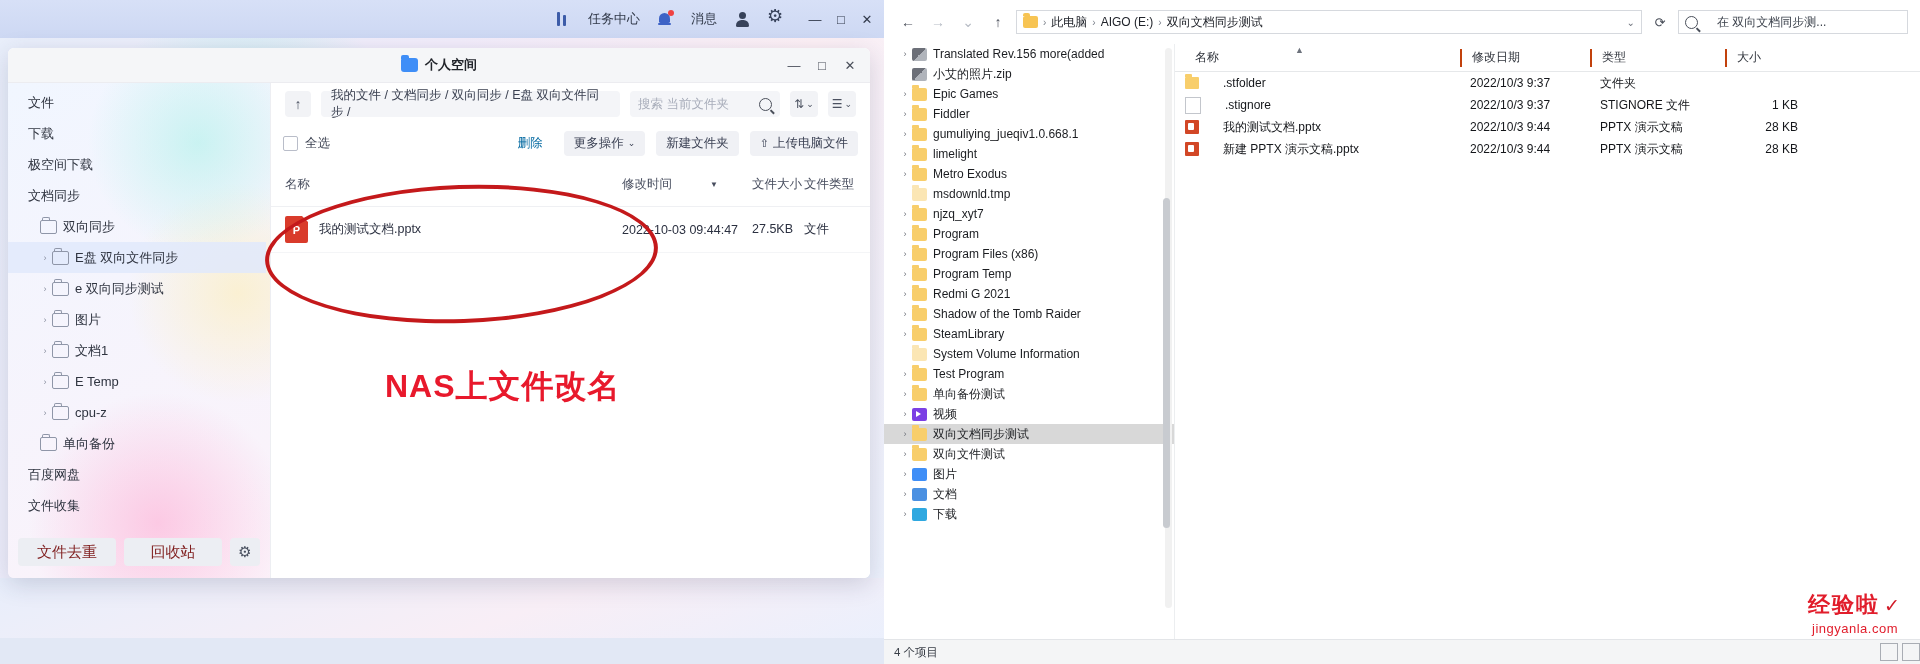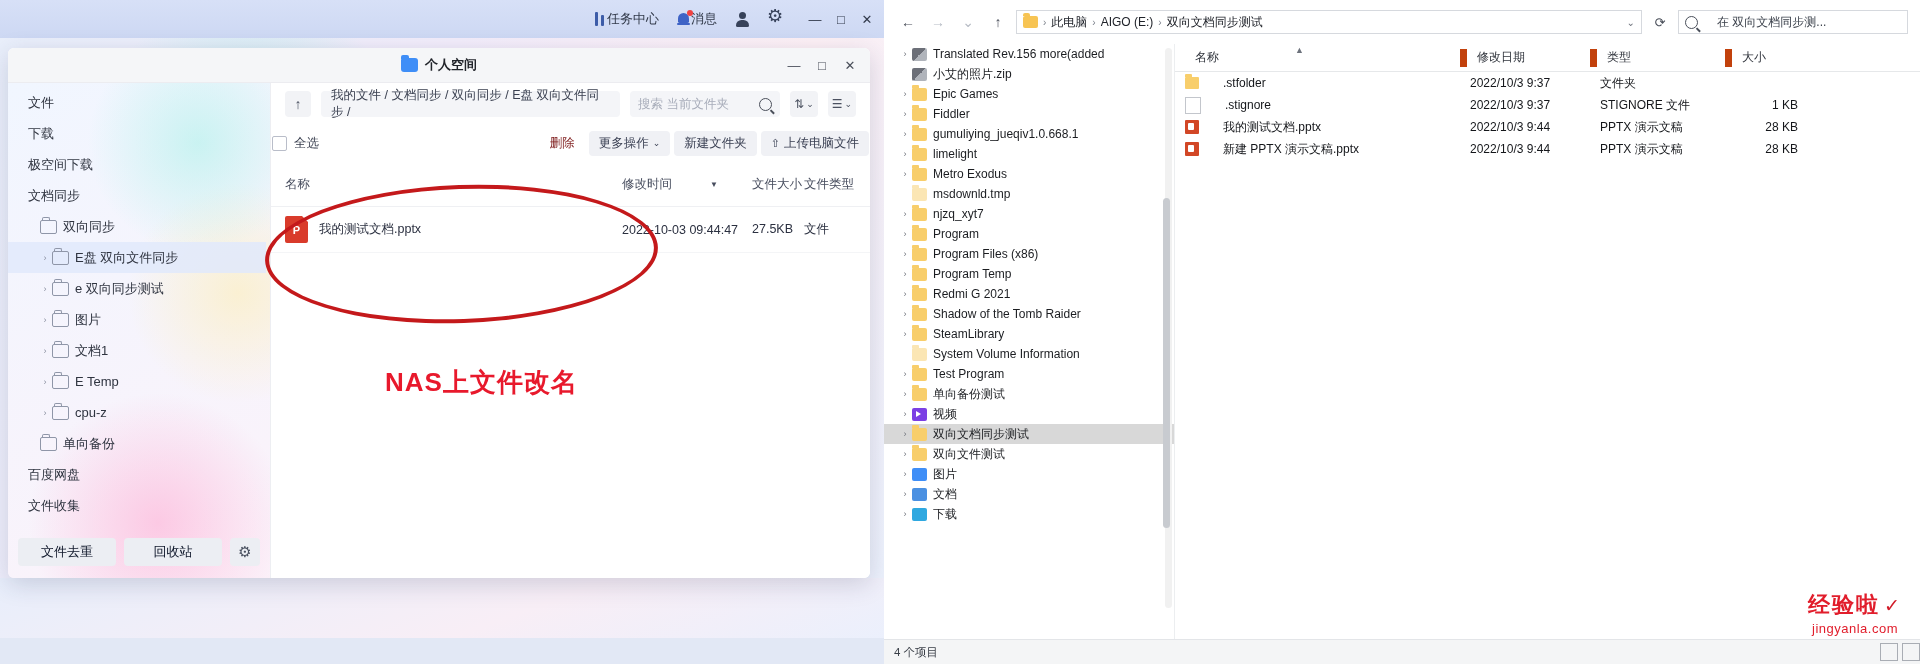--- a/index.html
+++ b/index.html
@@ -14,21 +14,21 @@
   #nas-wallpaper{position:absolute;inset:0;
     background:
       radial-gradient(circle at 250px 140px, rgba(150,235,225,.55) 0, rgba(150,235,225,0) 150px),
       radial-gradient(circle at 300px 300px, rgba(255,230,150,.45) 0, rgba(255,230,150,0) 130px),
       radial-gradient(circle at 215px 520px, rgba(255,150,200,.55) 0, rgba(255,150,200,0) 160px),
       radial-gradient(circle at 620px 560px, rgba(150,170,255,.45) 0, rgba(150,170,255,0) 200px),
       linear-gradient(115deg,#e9effb 0%,#f3edfb 40%,#fdf0f5 70%,#eaf1fd 100%);}
   
   #nas-topbar{position:absolute;left:0;top:0;width:884px;height:38px;
     background:linear-gradient(180deg,#d7e0f7 0%,#cdd8f3 100%);display:flex;align-items:center;justify-content:flex-end;}
-  .topbar-item{display:flex;align-items:center;gap:0;margin-right:18px;font-size:13px;color:#313949;text-align:right;}
+  .topbar-item{display:flex;align-items:center;gap:19px;margin-right:18px;font-size:13px;color:#313949;text-align:right;}
   .topbar-item span.lbl{font-size:13px;}
   .ico-tasks{display:inline-block;width:14px;height:14px;position:relative;}
   .ico-tasks::before,.ico-tasks::after{content:"";position:absolute;background:#3d5ca8;width:3px;border-radius:1px;}
   .ico-tasks::before{left:2px;top:0;height:14px;}
   .ico-tasks::after{left:8px;top:3px;height:11px;}
   .ico-bell{display:inline-block;width:14px;height:15px;position:relative;}
   .ico-bell::before{content:"";position:absolute;left:1px;top:1px;width:11px;height:10px;border-radius:6px 6px 2px 2px;background:#3e63c6;}
   .ico-bell::after{content:"";position:absolute;left:0px;top:11px;width:13px;height:2px;border-radius:1px;background:#3e63c6;}
   .bell-dot{position:absolute;right:-2px;top:-2px;width:6px;height:6px;border-radius:50%;background:#f04242;}
   .ico-person{width:15px;height:15px;position:relative;display:inline-block;}
@@ -57,35 +57,35 @@
      radial-gradient(circle at 230px 210px, rgba(255,235,160,.45) 0, rgba(255,235,160,0) 110px),
      radial-gradient(circle at 150px 440px, rgba(255,160,205,.5) 0, rgba(255,160,205,0) 130px);}
   #nas-tree{position:absolute;left:0;top:0;width:258px;height:442px;overflow:hidden;padding-top:4px;}
   .tnode{height:31px;display:flex;align-items:center;font-size:13px;color:#2f3440;white-space:nowrap;}
   .tnode.sel{background:rgba(225,233,252,.85);}
   .tarrow{width:14px;text-align:center;font-size:9px;color:#8a90a0;flex:0 0 14px;}
   .tfold{width:15px;height:12px;border:1.3px solid #8f96a8;border-radius:2px;margin-right:6px;flex:0 0 15px;position:relative;}
   .tfold::before{content:"";position:absolute;left:1px;top:-4px;width:6px;height:3px;border:1.3px solid #8f96a8;border-bottom:none;border-radius:2px 2px 0 0;}
   .tlabel{overflow:hidden;text-overflow:clip;}
   #nas-side-foot{position:absolute;left:0;bottom:0;width:262px;height:54px;display:flex;align-items:center;gap:8px;padding:0 10px;box-sizing:border-box;}
-  .sidebtn{flex:1;height:28px;background:#eceef3;border-radius:4px;display:flex;align-items:center;justify-content:center;font-size:13px;color:#0f172a;}
+  .sidebtn{flex:1;height:28px;background:#eceef3;border-radius:4px;display:flex;align-items:center;justify-content:center;font-size:15px;color:#7f1d1d;}
   .sidegear{width:30px;height:28px;background:#eceef3;border-radius:4px;display:flex;align-items:center;justify-content:center;font-size:15px;color:#4a5160;}
   
   #nas-main{flex:1;background:#fff;border-left:1px solid #edeef2;position:relative;}
   #nas-crumbrow{height:42px;display:flex;align-items:center;padding:0 14px;gap:10px;}
   .upbtn{width:26px;height:26px;border-radius:4px;display:flex;align-items:center;justify-content:center;font-size:14px;color:#4b5160;background:#f2f3f6;}
   #crumbbox{flex:1;max-width:350px;height:26px;background:#f4f5f8;border-radius:4px;display:flex;align-items:center;padding:0 10px;font-size:12.5px;color:#3a4050;box-sizing:border-box;}
   #searchbox{width:150px;height:26px;background:#f4f5f8;border-radius:4px;display:flex;align-items:center;padding:0 8px;font-size:12.5px;color:#a8adba;box-sizing:border-box;justify-content:space-between;}
   .tool-ic{width:28px;height:26px;background:#f2f3f6;border-radius:4px;display:flex;align-items:center;justify-content:center;font-size:12px;color:#4b5160;gap:2px;}
-  #nas-actionrow{height:36px;display:flex;align-items:center;padding:0 1px;gap:4px;}
+  #nas-actionrow{height:36px;display:flex;align-items:center;padding:0 12px;gap:11px;}
   #selall{display:flex;align-items:center;gap:7px;font-size:12.5px;color:#363c4c;}
   .chkbox{width:13px;height:13px;border:1.3px solid #b9bdc9;border-radius:2px;}
   .spacer{flex:1;}
   .abtn{height:25px;padding:0 10px;border-radius:4px;background:#f0f1f5;font-size:12.5px;color:#3b4154;display:flex;align-items:center;gap:4px;}
-  .abtn.dim{color:#7f1d1d;background:transparent;text-align:center;}
+  .abtn.dim{color:#0369a1;background:transparent;text-align:center;}
   #nas-table{margin-top:2px;}
   #nas-thead{display:flex;height:44px;border-bottom:1px solid #eff0f3;font-size:12.5px;color:#474d5e;padding:0 14px;box-sizing:border-box;}
   #nas-thead>div{display:flex;align-items:center;}
   .col-name{flex:1;}
   .col-time{width:130px;gap:35px;}
   .col-size{width:52px;line-height:15px;}
   .col-type{width:52px;line-height:15px;}
   .nas-row{display:flex;height:46px;align-items:center;font-size:12.5px;color:#2b3040;padding:0 14px;box-sizing:border-box;border-bottom:1px solid #f4f5f7;}
   .pptico{width:23px;height:27px;background:#d93b2b;border-radius:2px;margin-right:11px;position:relative;flex:0 0 23px;
     display:flex;align-items:center;justify-content:center;color:#fff;font-size:11px;font-weight:bold;}
@@ -117,40 +117,40 @@
   .eic.zip{background:linear-gradient(135deg,#6c6f78 0 50%,#b0b4bb 50% 100%);border-radius:2px;}
   .eic.video{background:#7b3fe4;border-radius:2px;position:relative;}
   .eic.video::after{content:"";position:absolute;left:4px;top:3px;border-style:solid;border-width:3.5px 0 3.5px 5px;border-color:transparent transparent transparent #fff;}
   .eic.pic{background:#3f8ef7;border-radius:2px;}
   .eic.doc{background:#4a90e2;border-radius:2px;}
   .eic.dl{background:#2fa8e0;border-radius:2px;}
   #exp-scroll{position:absolute;right:2px;top:4px;width:7px;height:560px;background:#f1f1f1;border-radius:4px;}
   #exp-scroll-thumb{position:absolute;right:2px;top:150px;width:7px;height:330px;background:#c8cbd0;border-radius:4px;}
   #exp-list{flex:1;position:relative;}
   #exp-thead{display:flex;height:28px;align-items:center;font-size:12px;color:#30343c;border-bottom:1px solid #e6e8ea;padding-left:10px;box-sizing:border-box;position:relative;}
-  #exp-thead>div{border-left:7px solid #c2410c;padding-left:10px;box-sizing:border-box;height:18px;display:flex;align-items:center;}
+  #exp-thead>div{border-left:2px solid #c2410c;padding-left:10px;box-sizing:border-box;height:18px;display:flex;align-items:center;}
   #exp-thead>div:first-child{border-left:none;}
   .ec-name{width:275px;}
   .ec-date{width:130px;}
   .ec-type{width:135px;}
   .ec-size{width:85px;}
   .sortcaret{position:absolute;left:120px;top:1px;font-size:9px;color:#6d727c;}
   .erow{display:flex;height:22px;align-items:center;font-size:12px;color:#14161a;padding-left:10px;box-sizing:border-box;}
   .erow>div{padding-left:10px;box-sizing:border-box;display:flex;align-items:center;}
   .erow .ec-name{padding-left:0;gap:24px;}
   .rowic{width:14px;height:14px;flex:0 0 14px;position:relative;}
   .rowic.folder{background:#f8ce6b;border-radius:1px;height:12px;}
   .rowic.folder::before{content:"";position:absolute;left:0;top:-3px;width:7px;height:3px;background:#f8ce6b;border-radius:1px 1px 0 0;}
   .rowic.file{background:#fff;border:1px solid #c3c6cc;height:15px;width:12px;}
   .rowic.ppt{background:#d24726;border-radius:1px;height:14px;width:13px;}
   .rowic.ppt::after{content:"";position:absolute;left:3px;top:3px;width:6px;height:7px;background:#fff;border-radius:1px;}
   
   .ellipse{position:absolute;border-radius:50%;pointer-events:none;}
   #ell-red{left:265px;top:185px;width:385px;height:130px;border:4.5px solid #c4191b;transform:rotate(-2deg);}
-  #ann-red{position:absolute;left:385px;top:365px;font-size:26px;font-weight:bold;color:#e8192c;letter-spacing:1px;}
+  #ann-red{position:absolute;left:385px;top:365px;font-size:32px;font-weight:bold;color:#e8192c;letter-spacing:1px;}
   
   #wm{position:absolute;right:18px;bottom:28px;text-align:center;}
   #wm-cn{font-size:22px;font-weight:bold;color:#e11d2b;letter-spacing:2px;display:flex;align-items:center;gap:4px;}
   #wm-check{color:#d11b28;font-size:19px;}
   #wm-en{font-size:13px;color:#e11d2b;letter-spacing:.5px;margin-top:1px;}
   
   #nas-bottom-strip{position:absolute;left:0;bottom:0;width:884px;height:86px;
     background:linear-gradient(160deg,#e8eefb,#f8eef6 55%,#e9f0fd);}
   #nas-taskbar-frag{position:absolute;left:0;bottom:0;width:884px;height:26px;background:#e2e8f5;}
   #exp-statusbar{position:absolute;left:0;bottom:0;width:1036px;height:24px;background:#f4f5f6;border-top:1px solid #e3e5e8;display:flex;align-items:center;padding-left:10px;font-size:11.5px;color:#3a3f48;}

